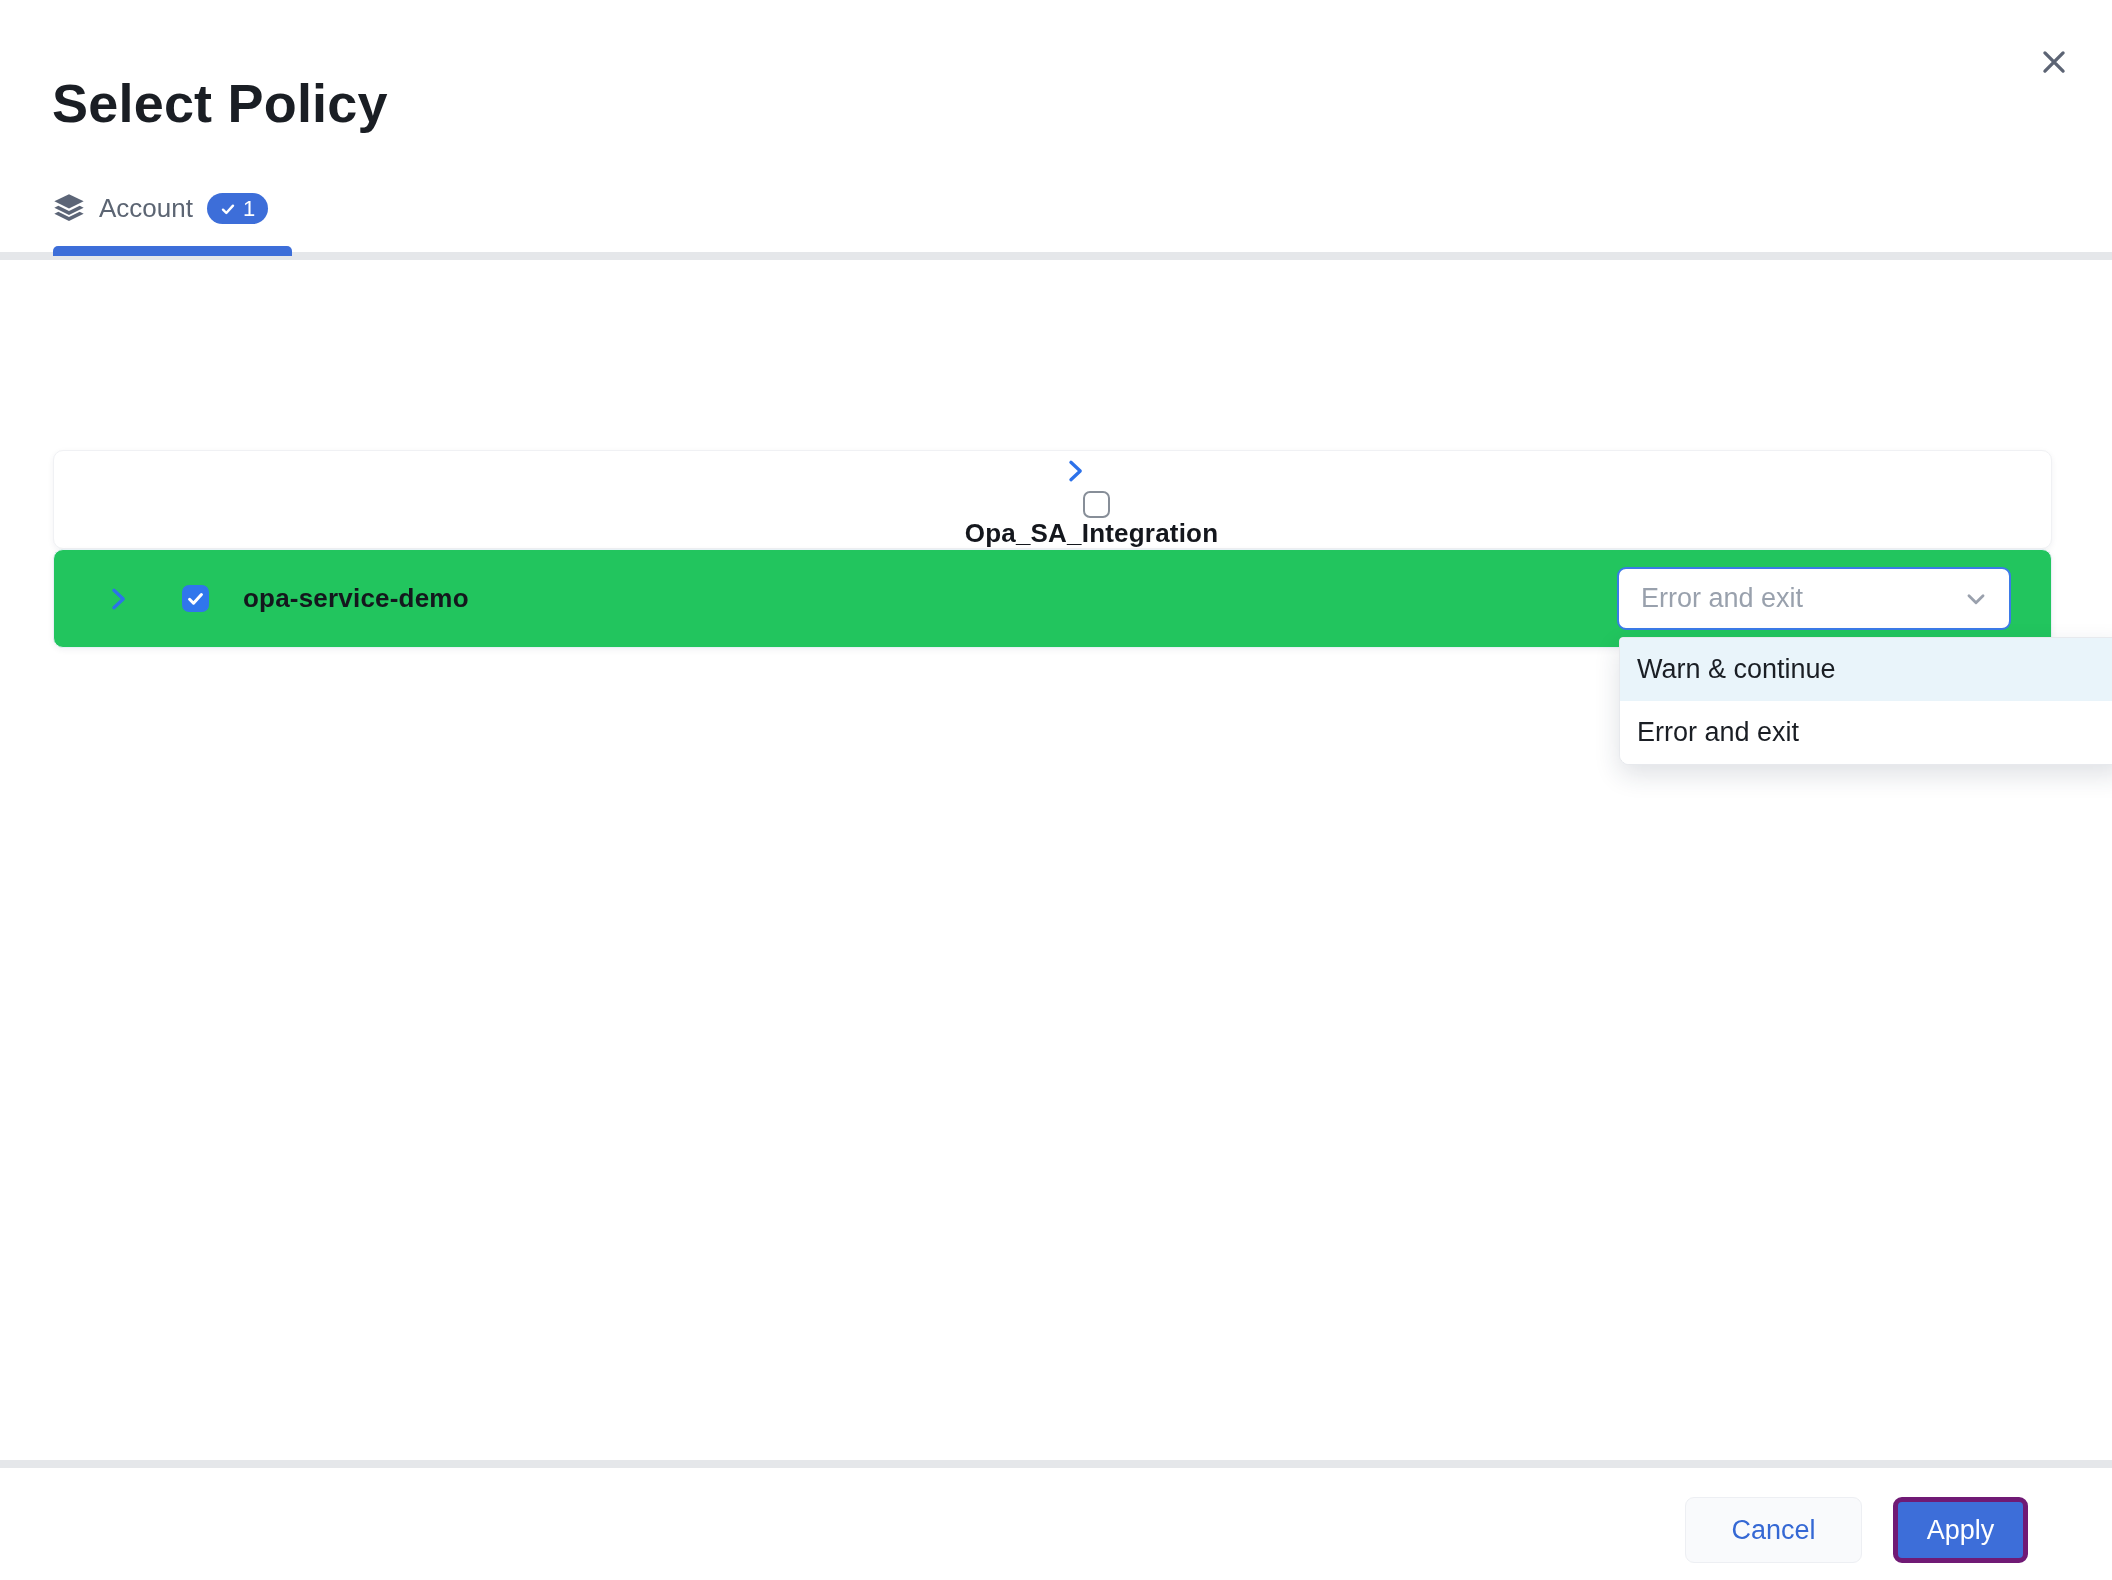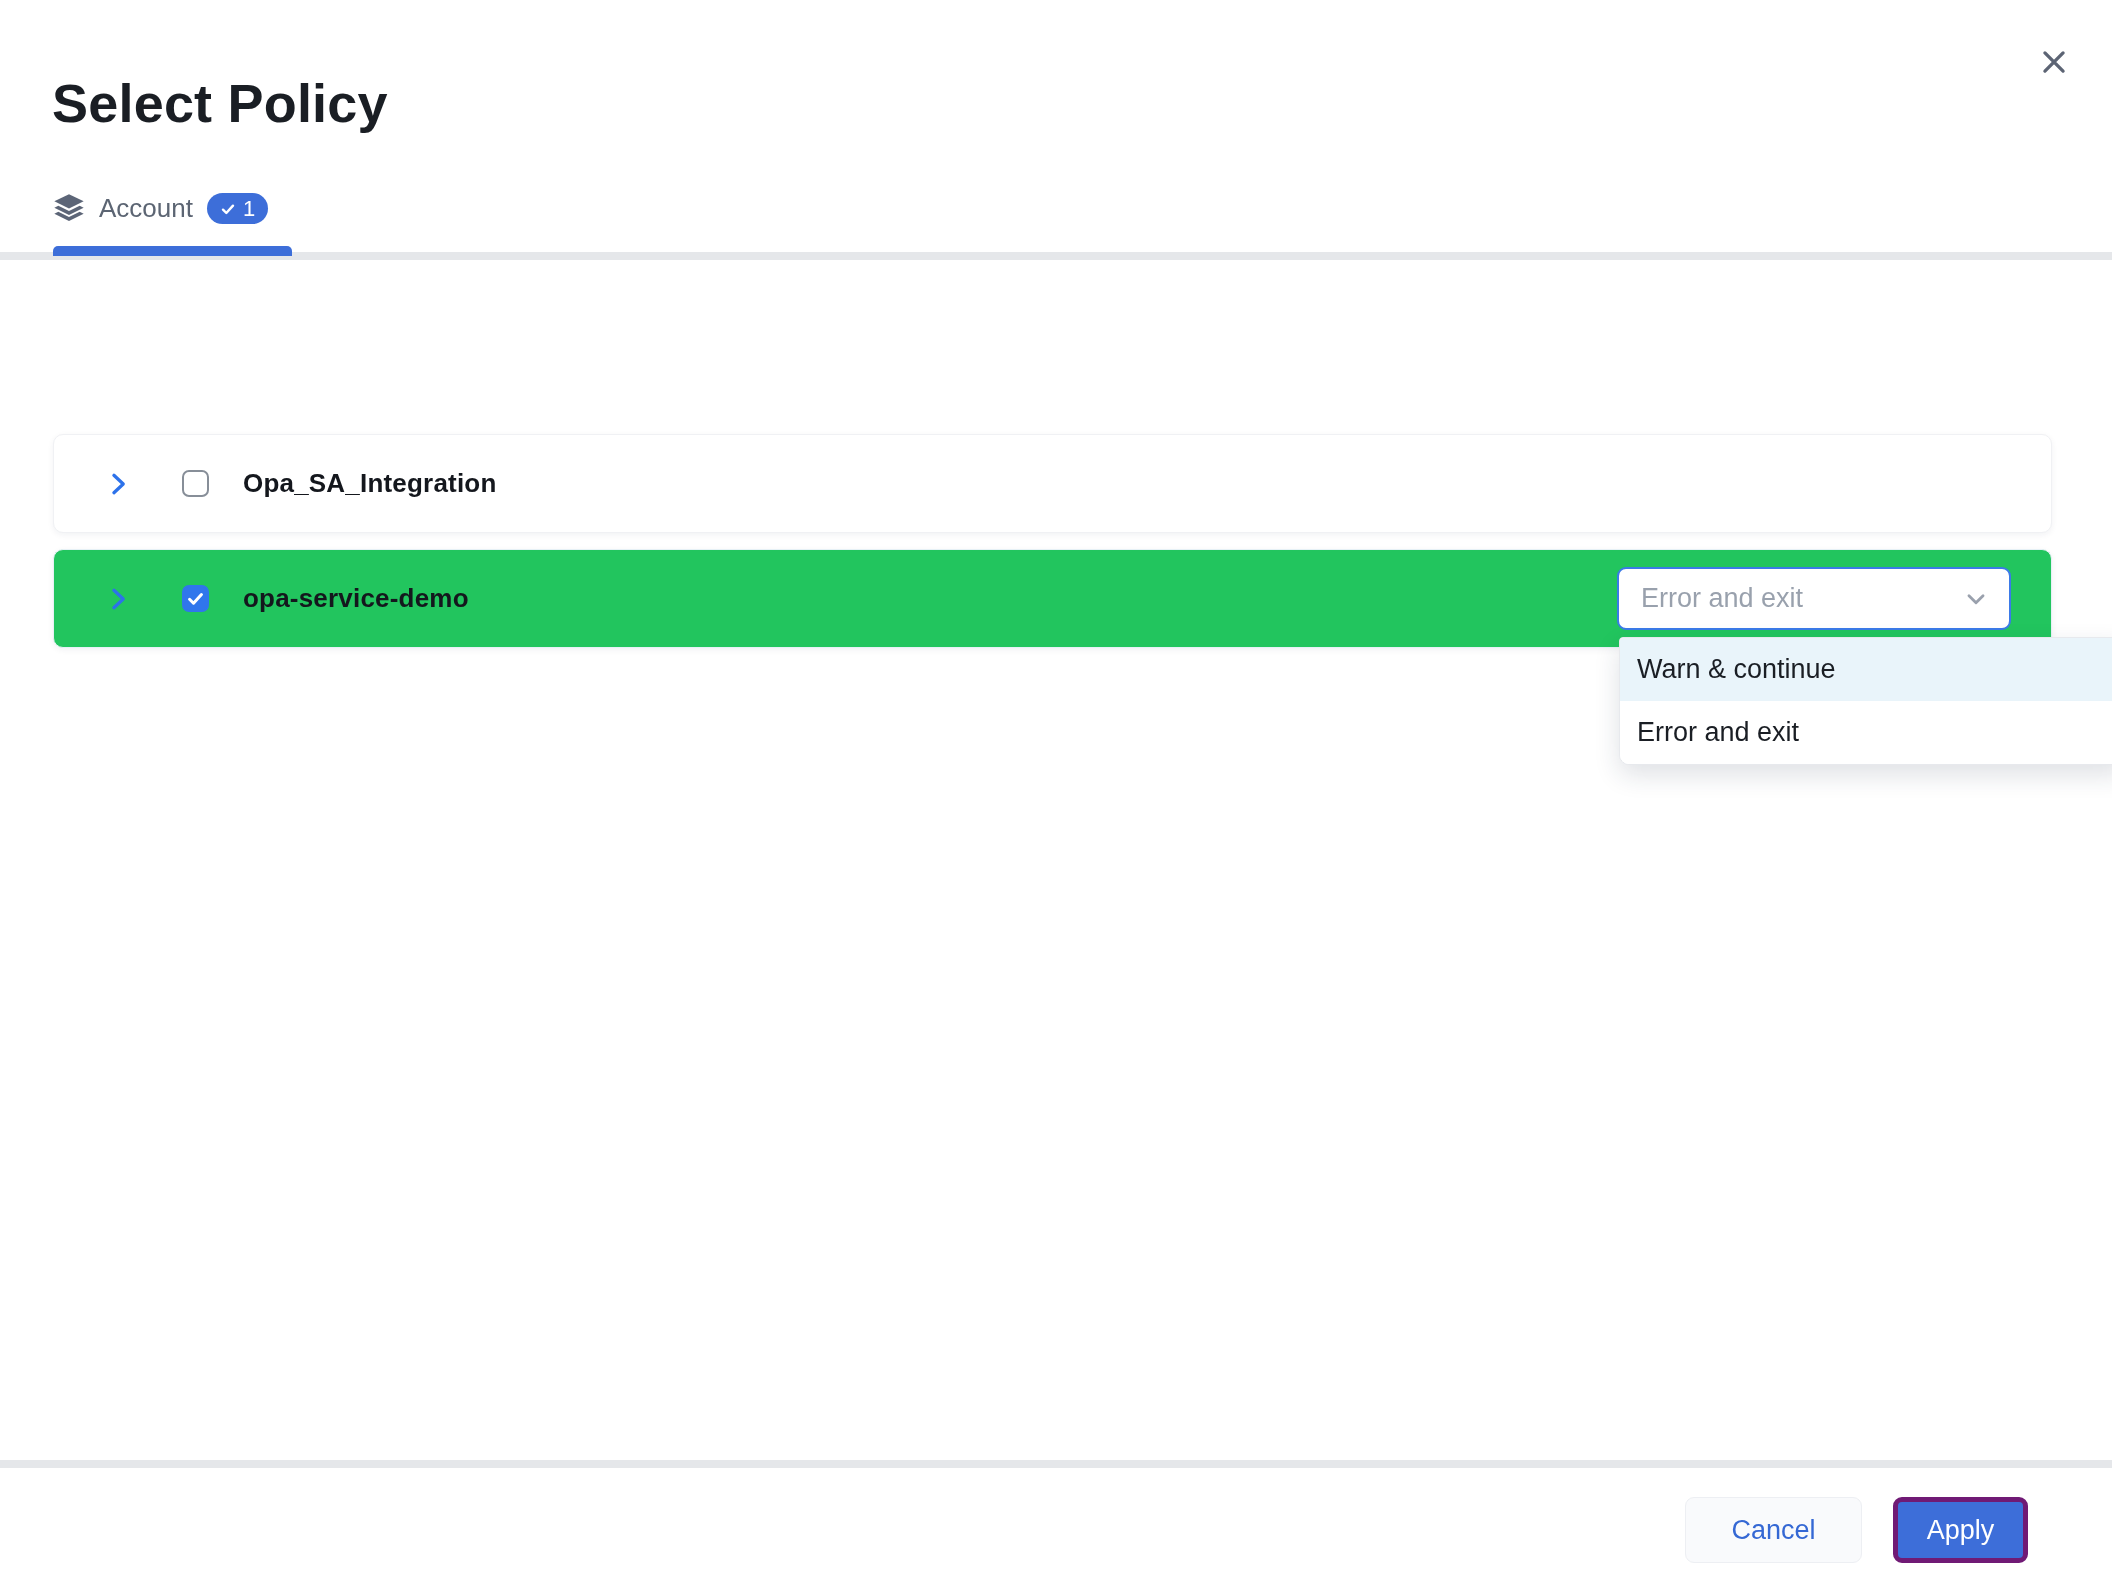--- a/index.html
+++ b/index.html
@@ -94,21 +94,21 @@
     background: #ffffff;
     border: 1px solid #f0f1f4;
     border-radius: 10px;
     box-shadow: 0 2px 6px rgba(25, 39, 70, 0.06);
     display: flex;
     align-items: center;
     padding-left: 44px;
     cursor: pointer;
   }
   .policy-row.row-1 { top: 308px; }
-  .policy-row.row-2 { top: 434px; }
+  .policy-row.row-2 { top: 450px; flex-direction: column; }
   .policy-row.row-3 { top: 549px; background: #22c55e; border-color: #e6f1f6; }
 
   .expand-btn {
     width: 40px;
     height: 40px;
     border: none;
     background: transparent;
     display: flex;
     align-items: center;
     justify-content: center;

